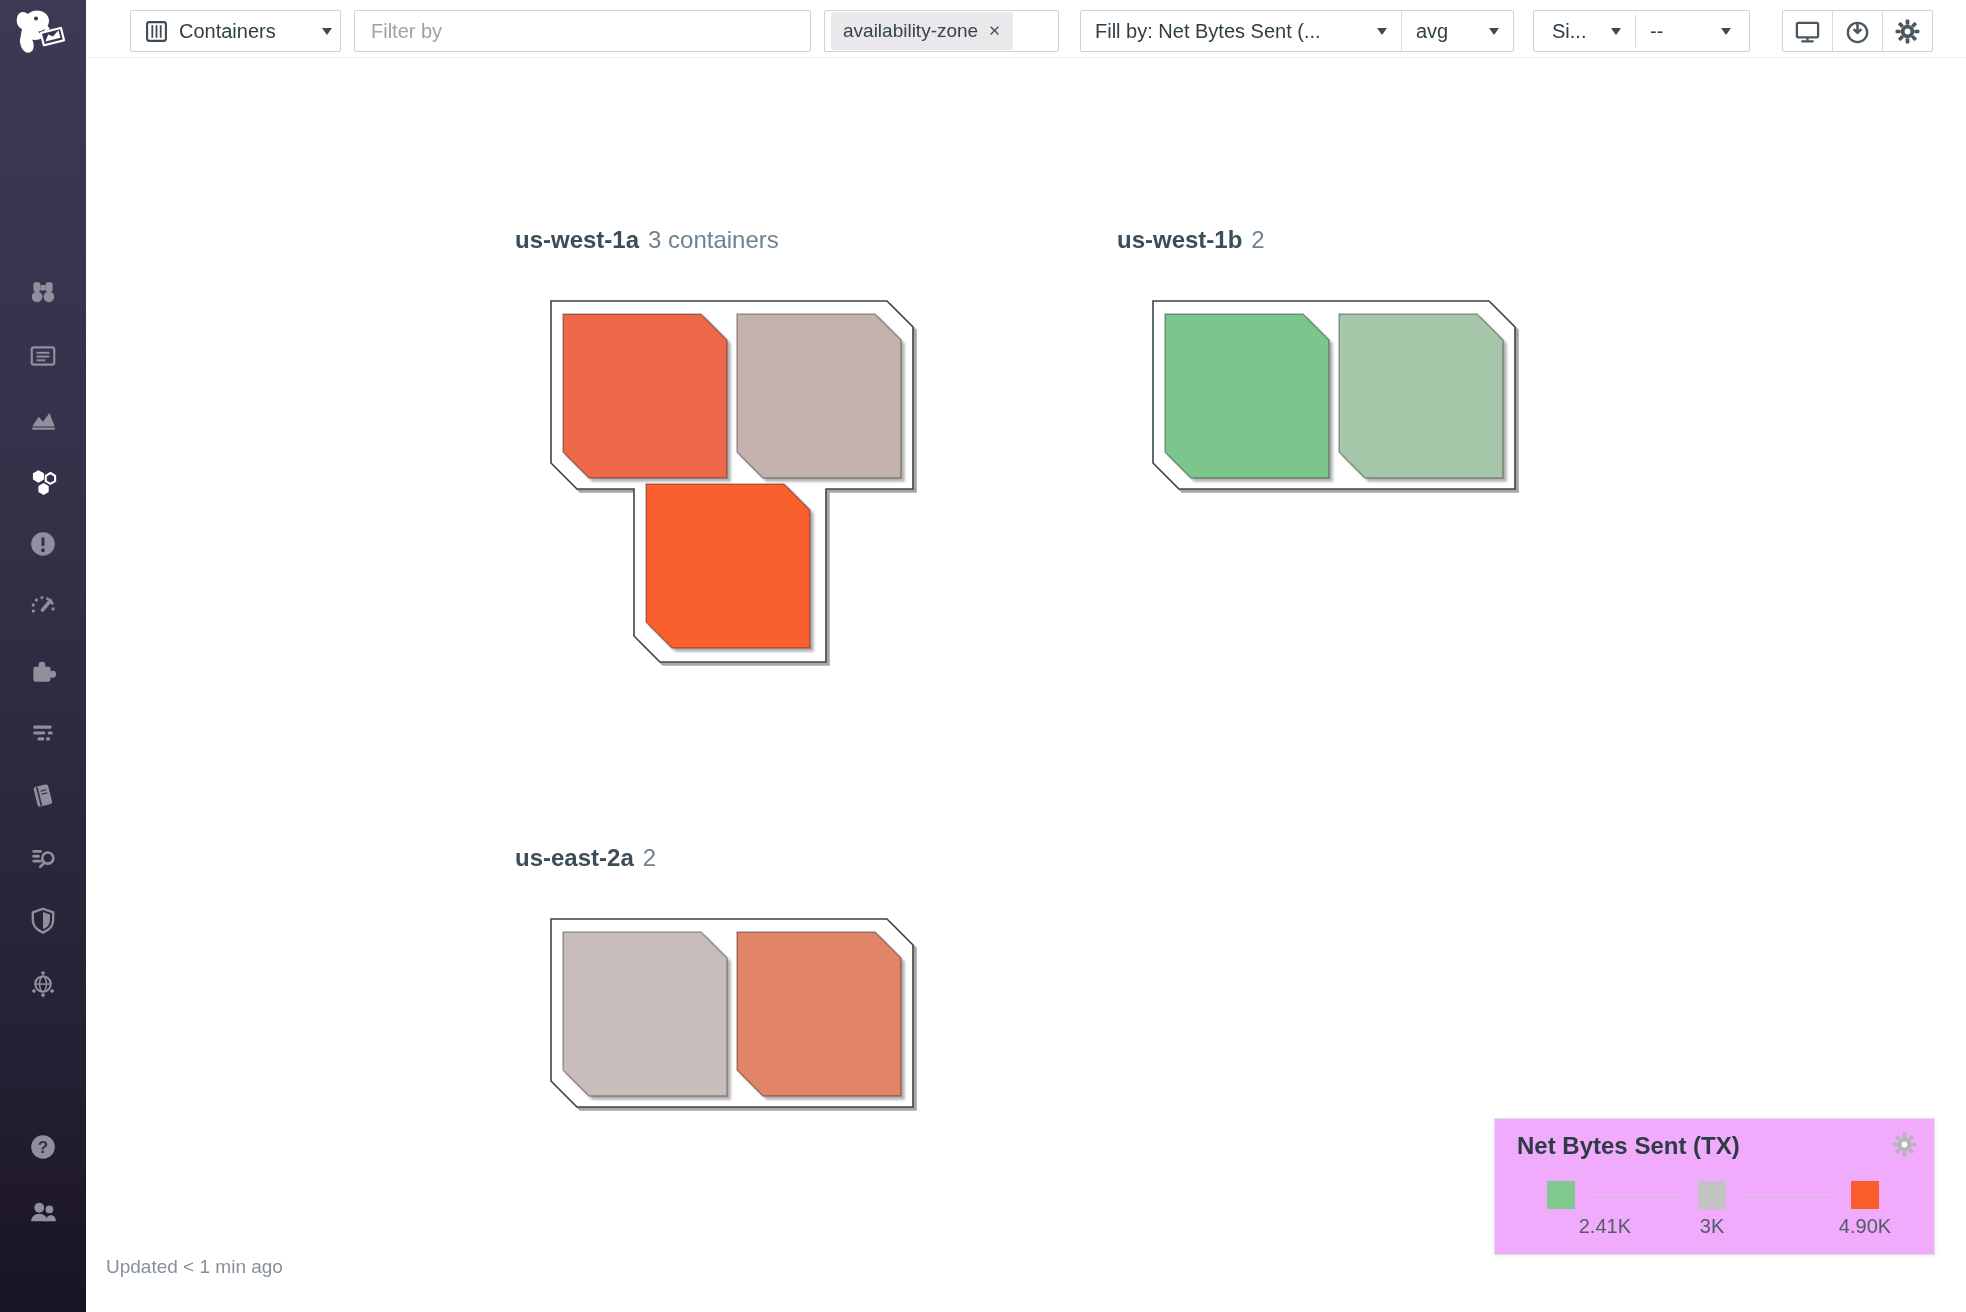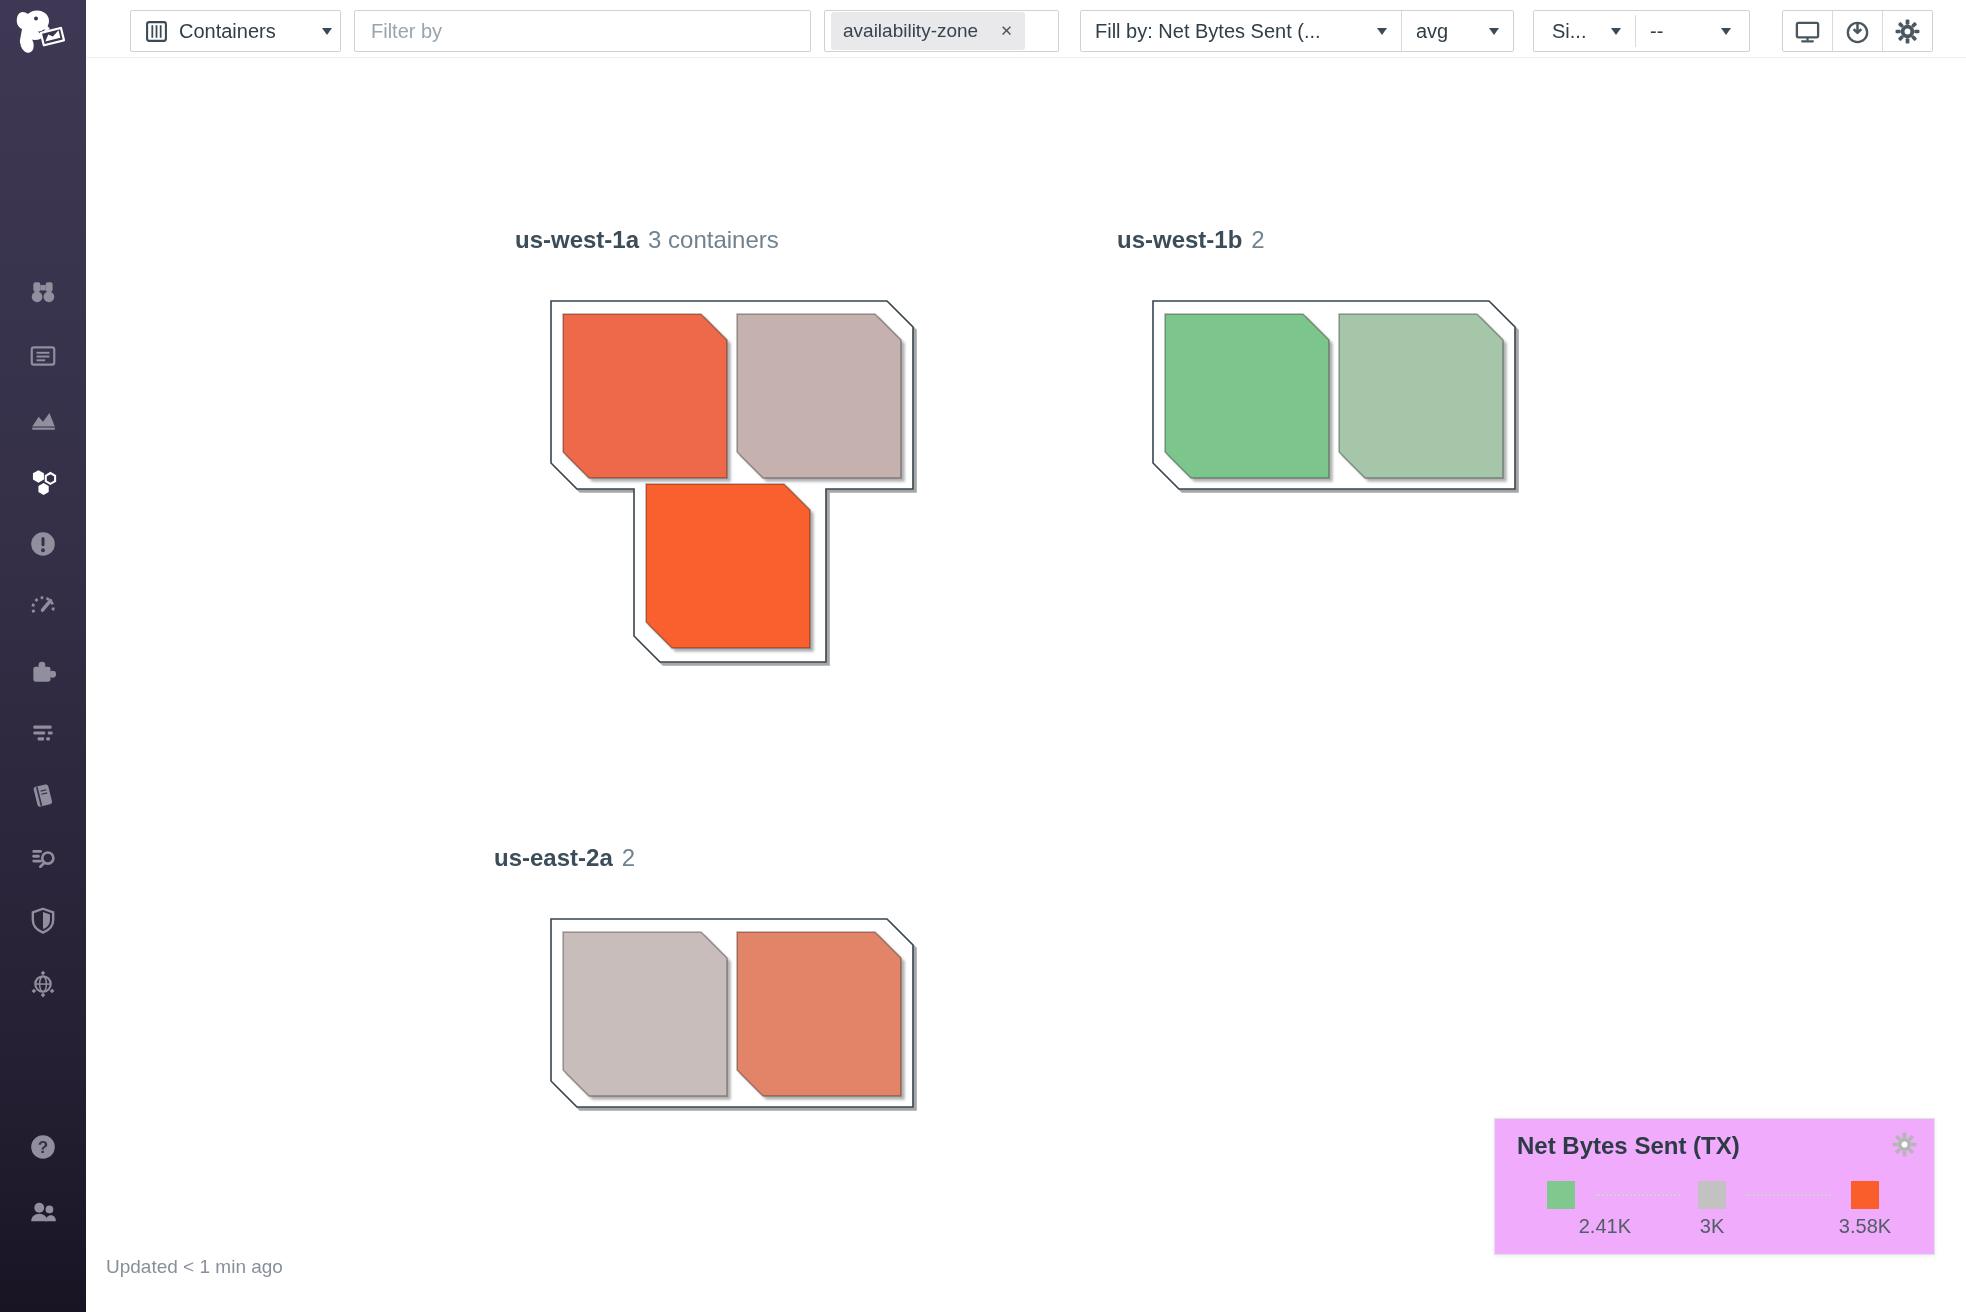--- a/index.html
+++ b/index.html
@@ -15,21 +15,21 @@
       color:#2f3e47;font-size:20px;}
   .tb-cell{display:flex;align-items:center;height:100%;padding:0 14px;box-sizing:border-box;text-align:center;}
   .tb-sep{width:1px;height:100%;background:#d6dbdf;}
   .chev{width:0;height:0;border-left:5.5px solid transparent;border-right:5.5px solid transparent;
         border-top:7.5px solid #3c4a55;margin-left:12px;flex:0 0 auto;}
   .filter-input{position:absolute;left:354px;top:10px;width:457px;height:42px;box-sizing:border-box;
         border:1px solid #ccd3d8;border-radius:2px;padding:0 16px;font-size:20px;color:#2f3e47;
         font-family:"Liberation Sans",sans-serif;outline:none;}
   .filter-input::placeholder{color:#99a4ad;}
   .pill{display:flex;align-items:center;background:#e9e9eb;border-radius:3px;height:30px;
-        padding:4px 12px;font-size:19px;color:#36444e;margin:0 6px;gap:12px;}
+        padding:4px 12px;font-size:19px;color:#36444e;margin:0 6px;}
   .pill .x{margin-left:10px;font-size:15px;color:#4a565f;cursor:pointer;}
   .hdr-line{position:absolute;left:86px;right:0;top:57px;height:1px;background:#eceeef;}
   .icon-btn{display:flex;align-items:center;justify-content:center;width:50px;height:100%;}
   
   .group-label{position:absolute;font-size:24px;color:#3c4d5a;white-space:nowrap;}
   .group-label b{font-weight:600;}
   .group-label span{color:#70828f;font-weight:400;margin-left:9px;}
   .group-svg{position:absolute;}
   
   .legend{position:absolute;left:1494px;top:1118px;width:441px;height:137px;box-sizing:border-box;
@@ -289,21 +289,21 @@
 
 <div class="group-label" style="left:1117px;top:226px;">
   <b>us-west-1b</b><span>2</span>
 </div>
 <svg class="group-svg" style="left:1151px;top:299px;" width="372" height="198" viewBox="-2 -2 372 198">
   <path d="M0,0 H336 L362,26 V188 H26 L0,162 Z" fill="#ffffff" stroke="#37444d" stroke-width="1.6" filter="url(#outlineShadow)"></path>
   <polygon points="12,13 150,13 176,39 176,177 38,177 12,151" stroke="rgba(0,0,0,0.32)" stroke-width="1.5" filter="url(#tileShadow)" fill="#7cc68e"></polygon>
   <polygon points="186,13 324,13 350,39 350,177 212,177 186,151" stroke="rgba(0,0,0,0.32)" stroke-width="1.5" filter="url(#tileShadow)" fill="#a5c6a9"></polygon>
 </svg>
 
-<div class="group-label" style="left:494px;top:844px;">
+<div class="group-label" style="left:515px;top:844px;">
   <b>us-east-2a</b><span>2</span>
 </div>
 <svg class="group-svg" style="left:549px;top:917px;" width="372" height="198" viewBox="-2 -2 372 198">
   <path d="M0,0 H336 L362,26 V188 H26 L0,162 Z" fill="#ffffff" stroke="#37444d" stroke-width="1.6" filter="url(#outlineShadow)"></path>
   <polygon points="12,13 150,13 176,39 176,177 38,177 12,151" stroke="rgba(0,0,0,0.32)" stroke-width="1.5" filter="url(#tileShadow)" fill="#c9bdbb"></polygon>
   <polygon points="186,13 324,13 350,39 350,177 212,177 186,151" stroke="rgba(0,0,0,0.32)" stroke-width="1.5" filter="url(#tileShadow)" fill="#e18467"></polygon>
 </svg>
 
 <div class="legend">
   <div class="legend-title">Net Bytes Sent (TX)</div>
@@ -323,16 +323,16 @@
       <circle cx="13" cy="13" r="2.8" fill="#ffffff"></circle>
     </svg>
   </div>
   <div class="swatch" style="left: 52px; background-color: rgb(127, 201, 143);"></div>
   <div class="dots" style="left:100px;"></div>
   <div class="swatch" style="left: 203px; background-color: rgb(195, 194, 194);"></div>
   <div class="dots" style="left:251px;"></div>
   <div class="swatch" style="left: 356px; background-color: rgb(249, 94, 43);"></div>
   <div class="lg-val" style="left:-4px;text-align:right;">2.41K</div>
   <div class="lg-val" style="left:147px;">3K</div>
-  <div class="lg-val" style="left:300px;">3.58K</div>
+  <div class="lg-val" style="left:300px;">4.90K</div>
 </div>
 
 <div class="updated">Updated &lt; 1 min ago</div>
 
 </body></html>

